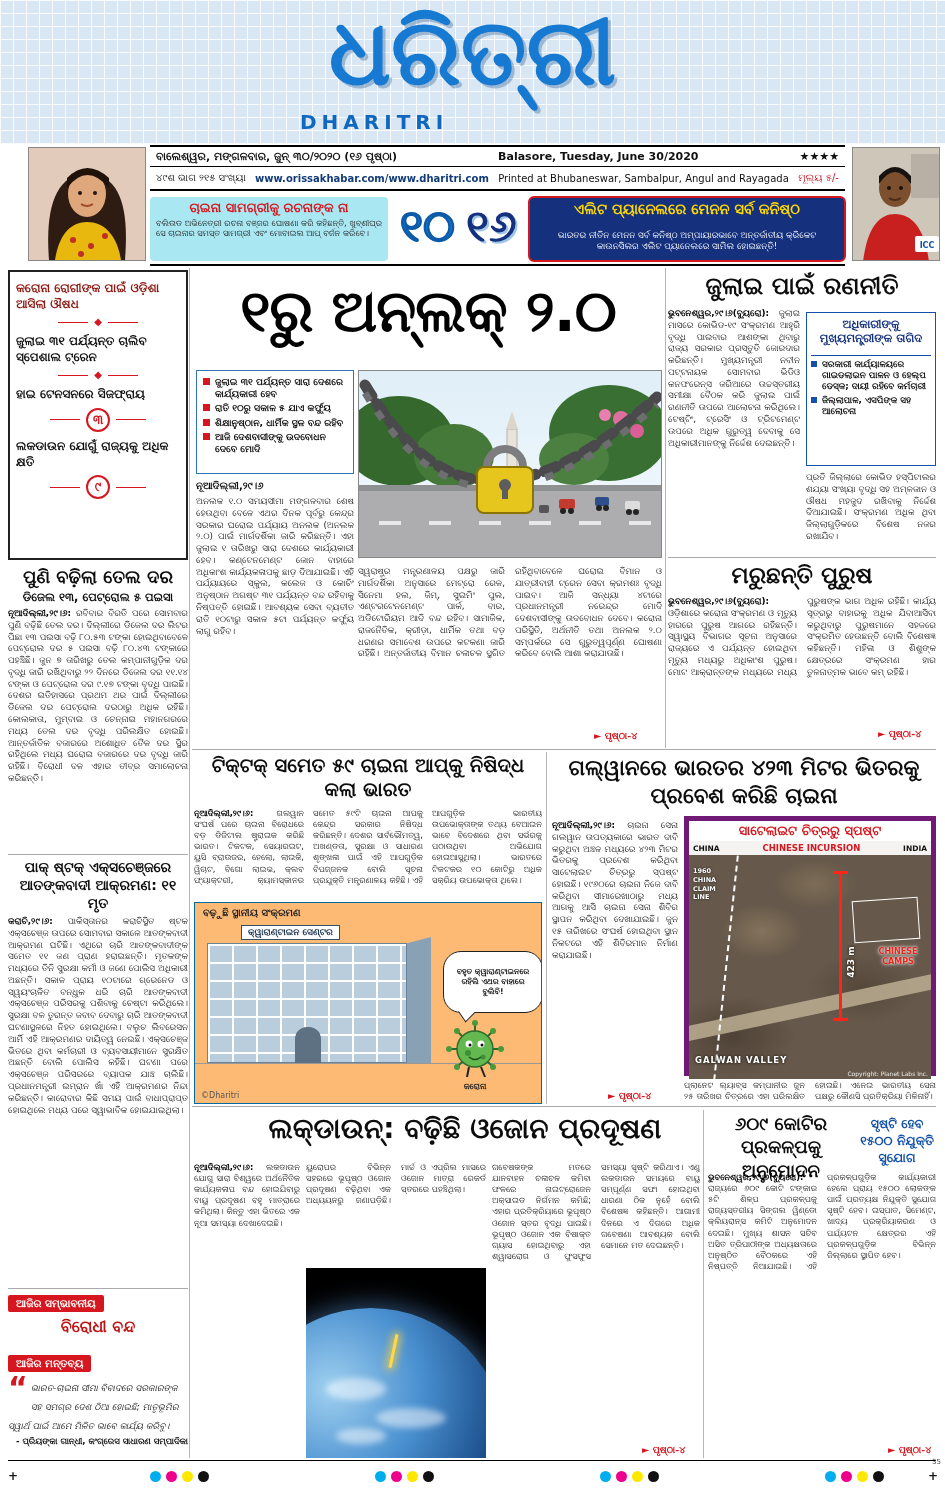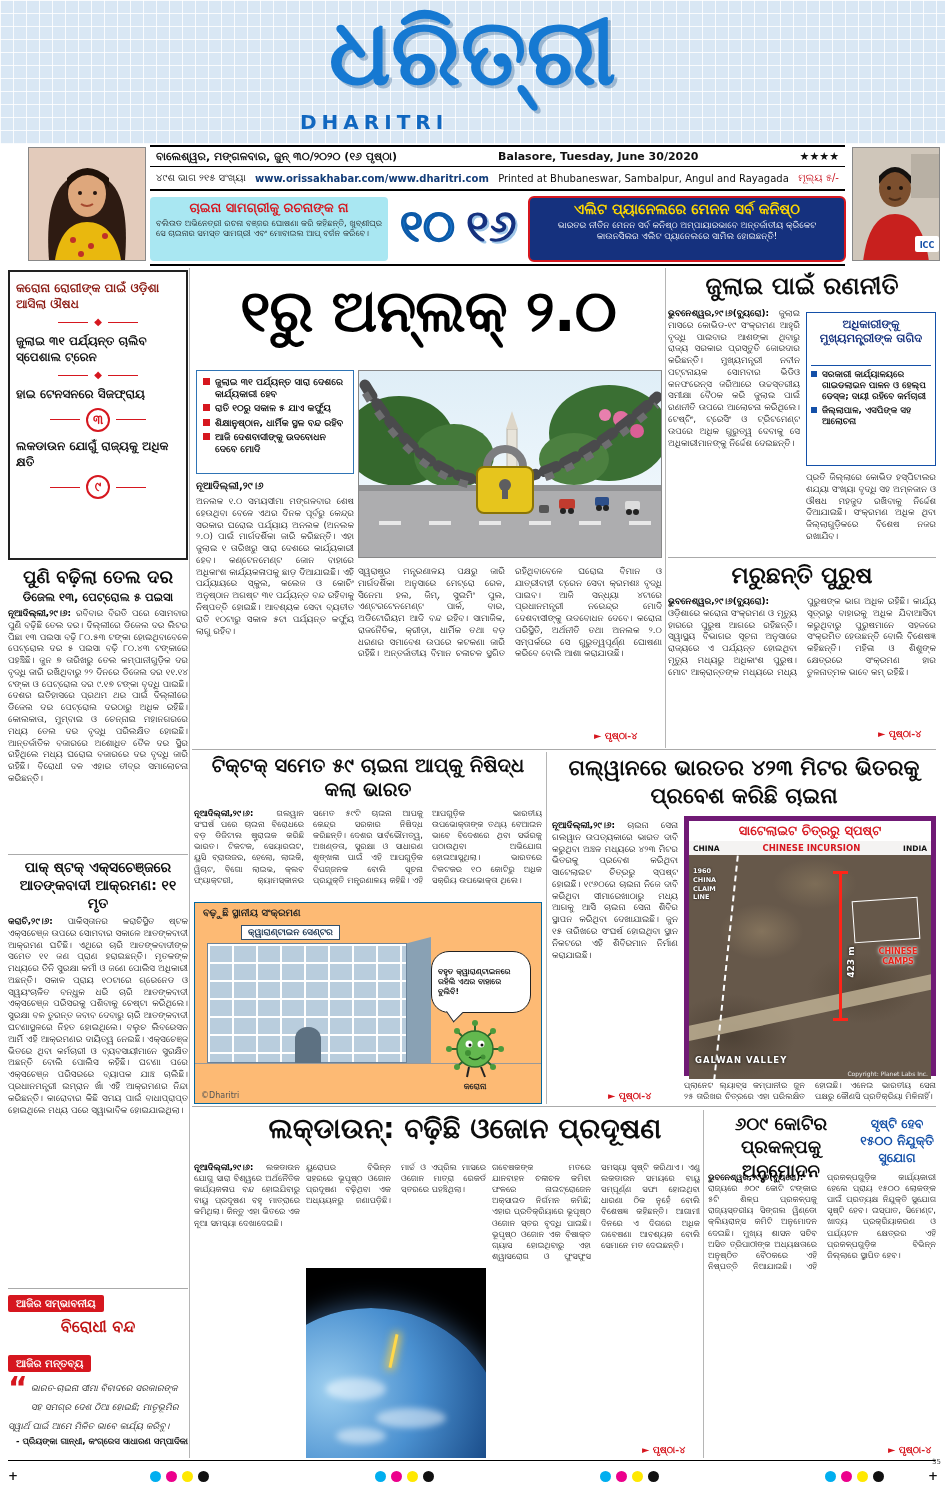--- a/index.html
+++ b/index.html
@@ -20,21 +20,21 @@
 .price{color:#c81420;font-weight:normal}
 .website{color:#123c78;font-weight:bold}
 
 .teaser-cyan{left:150px;top:197px;width:238px;height:64px;background:#a9e7f2;border-radius:4px;padding:3px 6px;overflow:hidden}
 .teaser-cyan .th{font-size:13px;font-weight:bold;color:#d6171f;text-align:center}
 .teaser-cyan .tb{font-size:8.3px;line-height:1.25;text-align:justify;color:#222;margin-top:2px}
 .pgnum{font-size:44px;font-weight:bold;color:#1679d2;line-height:1;-webkit-text-stroke:1px #0d5aa8}
 .pgnum2{font-size:44px;font-weight:bold;color:#15317e;line-height:1;text-shadow:2px 2px 0 #9fc6e8}
 .teaser-navy{left:528px;top:196px;width:318px;height:66px;background:#15317e;border:2px solid #d6171f;border-radius:6px;padding:3px 8px;overflow:hidden}
 .teaser-navy .th{font-size:14.5px;font-weight:bold;color:#ffd900;text-align:center}
-.teaser-navy .tb{font-size:8.8px;color:#fff;line-height:1.3;text-align:center;margin-top:2px}
+.teaser-navy .tb{font-size:8.8px;color:#fff;line-height:1.3;text-align:center;margin-top:12px}
 
 .hline{background:#aaa}.vline{background:#b5b5b5}.blk{background:#000}
 
 .briefs{left:8px;top:270px;width:180px;height:290px;border:2px solid #222;padding:4px 2px;overflow:hidden}
 .brief{font-size:12px;font-weight:bold;text-align:left;line-height:1.3;padding:5px 4px 3px;color:#111}
 .brief.red{color:#8c1a12}
 .orn,.medal{display:flex;align-items:center;justify-content:center;gap:6px;color:#d6171f}
 .orn{height:14px}.medal{height:28px}
 .orn .line,.medal .line{width:30px;border-top:1.5px solid #d6171f}
 .orn .diamond{font-size:10px;line-height:1}
@@ -52,21 +52,21 @@
 .quote-attr{font-size:8.5px;font-weight:bold;text-align:right;margin-top:3px}
 
 .lead-h{left:192px;top:272px;width:472px;height:92px;font-size:58px;font-weight:800;text-align:center;letter-spacing:-1px;color:#000;line-height:1.35;overflow:hidden}
 .bullets{left:196px;top:370px;width:158px;height:104px;border:1px solid #2f74b5;padding:5px 6px;overflow:hidden}
 .bullet{display:flex;gap:5px;font-size:9.3px;font-weight:bold;line-height:1.25;margin-bottom:3px}
 .sq{width:7px;height:7px;background:#d6171f;margin-top:2px;flex:none}
 .bsq{width:6px;height:6px;background:#1450a8;margin-top:2px;flex:none}
 .photo-frame{border:1px solid #888;overflow:hidden}
 
 .stratbox{left:806px;top:312px;width:130px;height:154px;border:1.5px solid #1450a8;padding:4px;overflow:hidden}
-.stratbox .bt{font-size:11.5px;font-weight:bold;color:#15317e;text-align:center;border-bottom:1px solid #1450a8;padding-bottom:20px;margin-bottom:3px}
+.stratbox .bt{font-size:11.5px;font-weight:bold;color:#15317e;text-align:center;border-bottom:1px solid #1450a8;padding-bottom:10px;margin-bottom:3px}
 .stratbox .bullet{font-size:8.8px}
 
 .satbox{left:684px;top:816px;width:252px;height:260px;border:5px solid #701a75;background:#fff}
 .sat-title{height:20px;font-weight:bold;color:#d6171f;text-align:center;font-size:13px;line-height:20px}
 .sat-img{position:relative;height:238px;overflow:hidden;background-color:#66584a;
  background-image:radial-gradient(60px 40px at 30% 38%,#84735c 0%,transparent 70%),
  radial-gradient(80px 50px at 72% 62%,#55483a 0%,transparent 70%),
  radial-gradient(60px 36px at 52% 18%,#7d6d57 0%,transparent 70%),
  radial-gradient(90px 60px at 18% 82%,#4e4236 0%,transparent 70%)}
 .river{position:absolute;left:-24px;top:156px;width:320px;height:15px;background:#bcae92;transform:rotate(-12deg);opacity:.85;border-radius:8px}
@@ -85,21 +85,21 @@
 
 .cartoon{left:194px;top:902px;width:348px;height:202px;border:1px solid #0369a1;background:#fdba74;overflow:hidden}
 .cartoon .cap{position:absolute;left:8px;top:4px;font-size:10px;font-weight:bold;color:#222}
 .building{position:absolute;left:12px;top:40px;width:200px;height:120px;background-color:#b9cddd;
  background-image:linear-gradient(#fff 2px,transparent 2px),linear-gradient(90deg,#fff 2px,transparent 2px);
  background-size:24px 18px;border:1px solid #6b8299}
 .building-side{position:absolute;left:212px;top:34px;width:24px;height:126px;background:#89a1b4;clip-path:polygon(0 5%,100% 0,100% 100%,0 100%)}
 .sign{position:absolute;left:46px;top:22px;background:#fff;border:1.5px solid #33506b;font-size:9px;font-weight:bold;color:#19324e;padding:1px 6px}
 .door{position:absolute;left:100px;top:124px;width:26px;height:36px;background:#5d7182;border-radius:12px 12px 0 0}
 .ground{position:absolute;left:0;top:160px;width:348px;height:1px;background:#999}
-.bubble{position:absolute;left:236px;top:48px;width:100px;height:62px;background:#fff;border:1.5px solid #222;border-radius:18px;padding:8px 6px;font-size:7.8px;font-weight:bold;line-height:1.25;display:flex;align-items:center;justify-content:center}
+.bubble{position:absolute;left:248px;top:48px;width:100px;height:62px;background:#fff;border:1.5px solid #222;border-radius:18px;padding:8px 6px;font-size:7.8px;font-weight:bold;text-align:center;line-height:1.25;display:flex;align-items:center;justify-content:center}
 .bubble:after{content:"";position:absolute;left:16px;bottom:-7px;width:12px;height:12px;background:#fff;border-right:1.5px solid #222;border-bottom:1.5px solid #222;transform:rotate(55deg) skewX(10deg)}
 .cartoon .credit{position:absolute;left:6px;bottom:3px;font-size:8px;color:#555}
 
 .earth{left:306px;top:1268px;width:180px;height:190px;background:#000;overflow:hidden}
 .globe{position:absolute;left:-70px;top:40px;width:270px;height:270px;border-radius:50%;
  background:radial-gradient(circle at 35% 30%,#9fd0f0 0%,#4a90d0 35%,#1c4f8c 65%,#0a1f3c 85%);
  box-shadow:0 0 24px 4px rgba(90,150,220,.5)}
 .cl{position:absolute;border-radius:50%;background:rgba(255,255,255,.5);filter:blur(3px)}
 .streak{position:absolute;left:86px;top:66px;width:3px;height:34px;background:#ffd84a;box-shadow:0 0 8px 2px rgba(255,210,60,.9);transform:rotate(12deg)}
 

